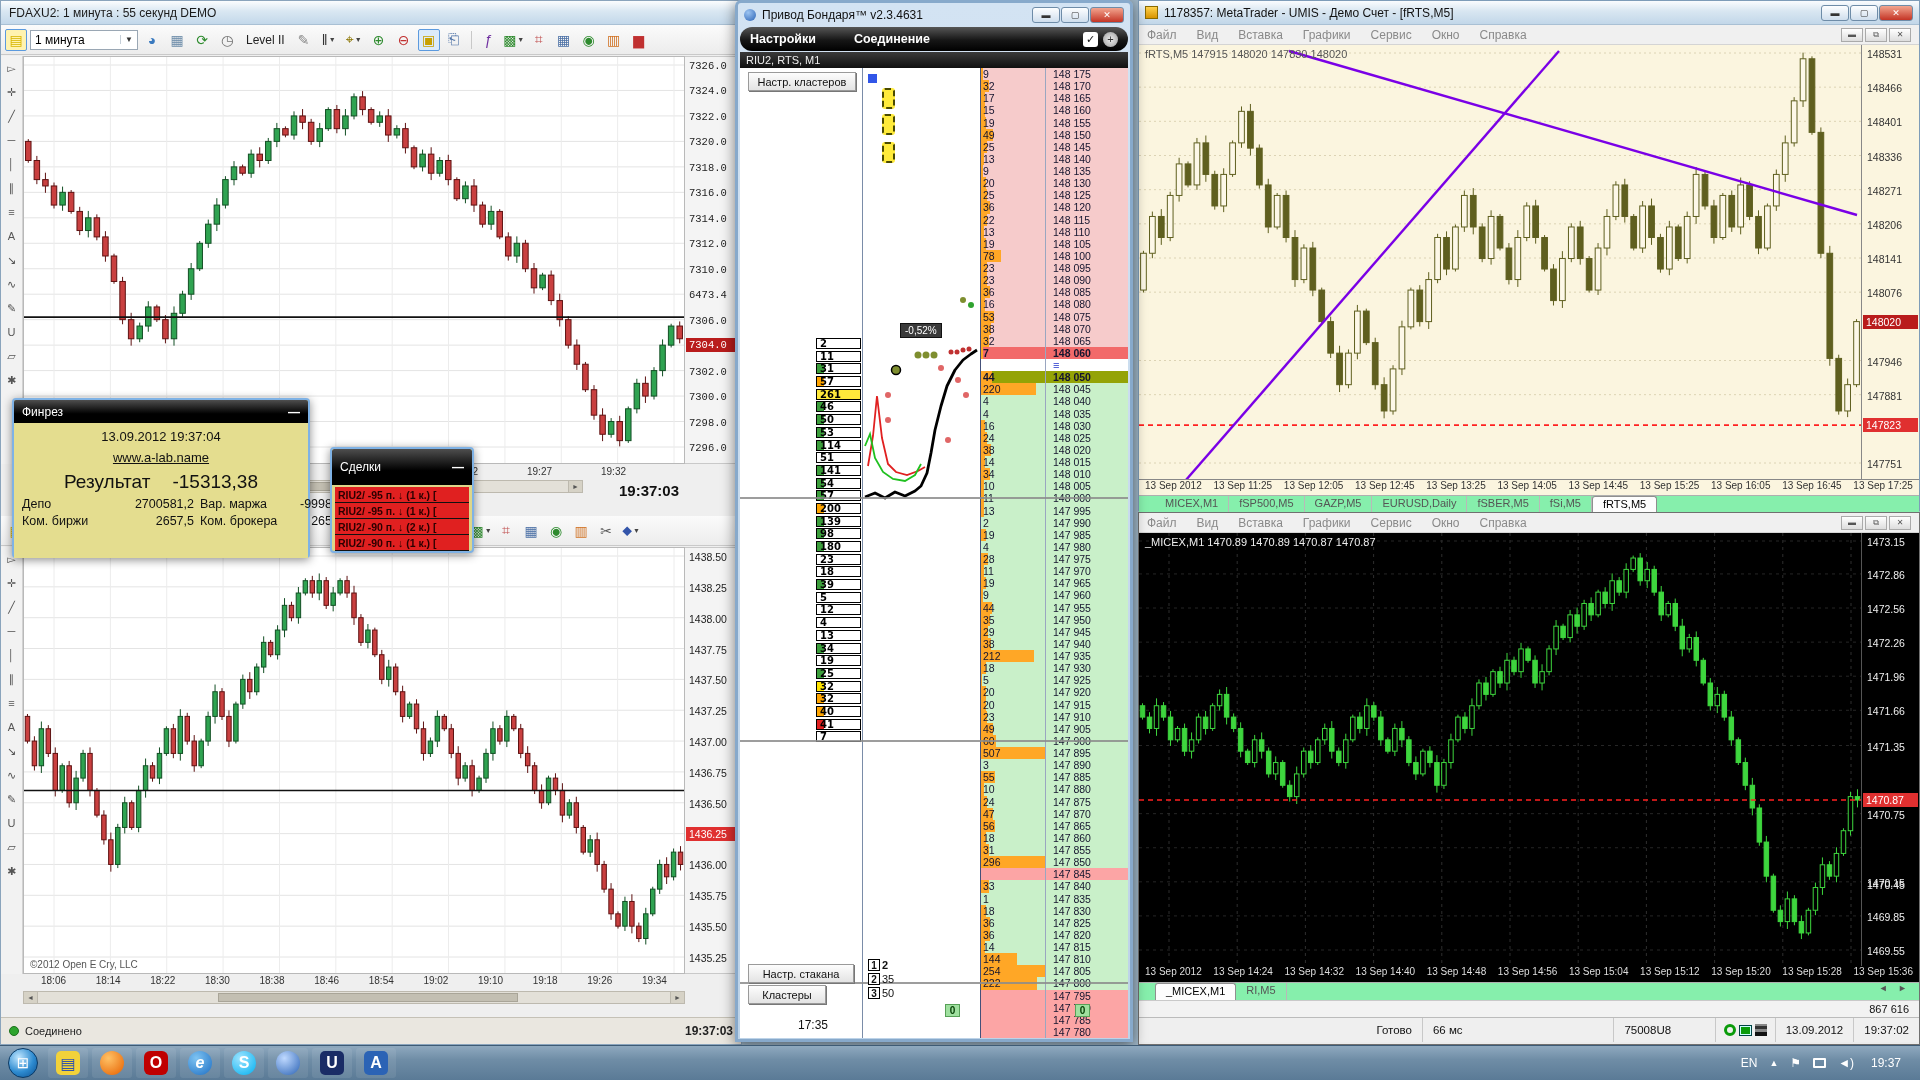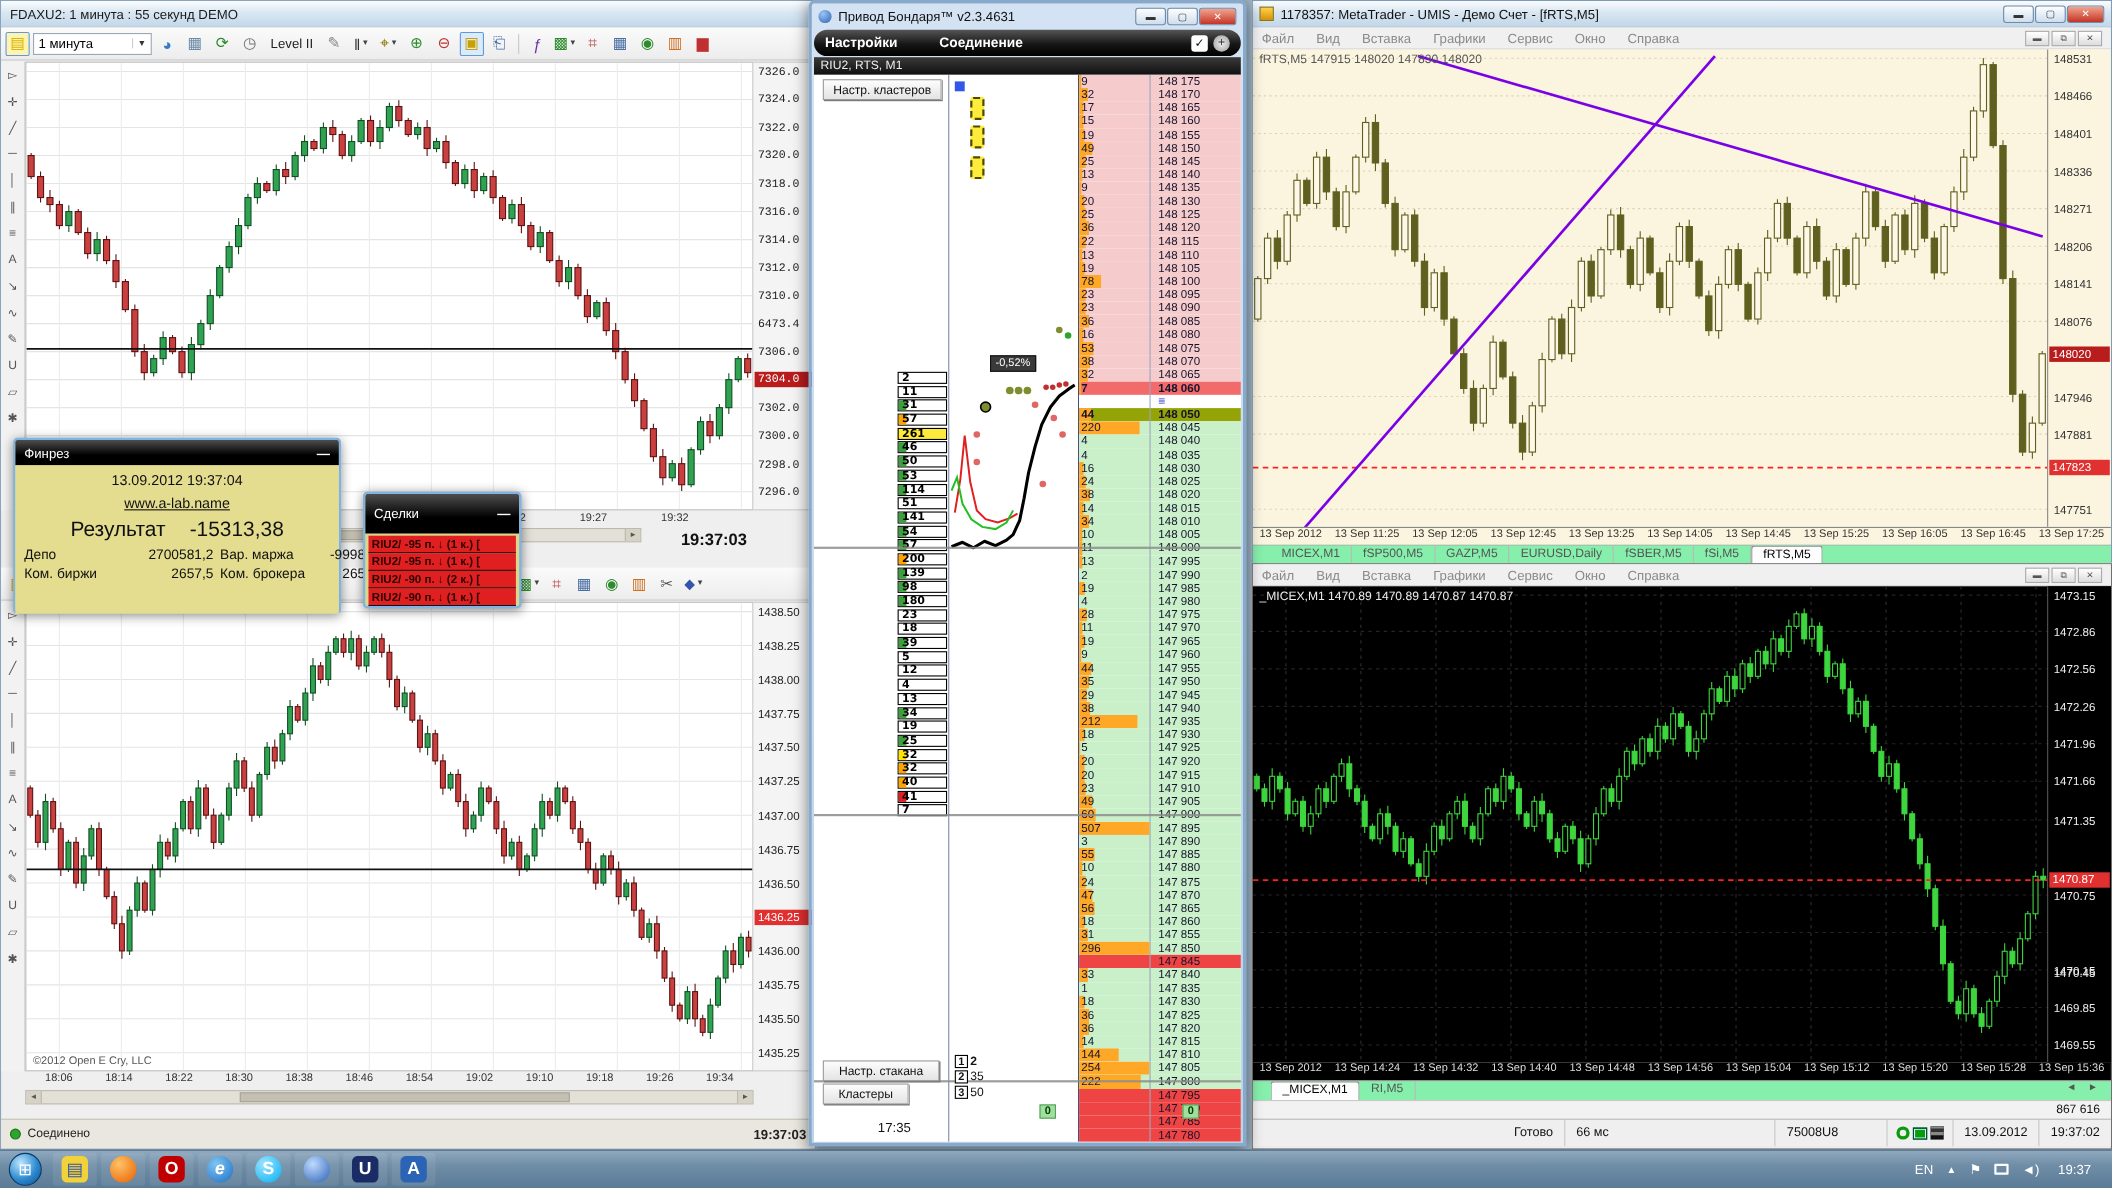--- a/index.html
+++ b/index.html
@@ -102,21 +102,21 @@
   #ladder { position:absolute; left:240px; top:0; width:152px; height:970px; border-left:1px solid #44517A; }
   .lrow { display:flex; height:12.125px; font-size:10.5px; line-height:12px; color:#14142E; }
   .lrow .vol { position:relative; width:64px; padding-left:2px; overflow:hidden; white-space:nowrap; }
   .lrow .vol .vbar { position:absolute; left:0; top:0; bottom:0; background:#FFA726; z-index:0; }
   .lrow .vol span { position:relative; z-index:1; }
   .lrow .price { flex:1; border-left:1px solid #9AA6C0; padding-left:7px; }
   .lrow.ask { background:#F6CBCB; }
   .lrow.bid { background:#C9F0C9; }
   .lrow.last { background:#F26A6A; font-weight:bold; }
   .lrow.bbid { background:#94A306; font-weight:bold; }
-  .lrow.wrow { background:#ef4444; }
+  .lrow.wrow { background:#fca5a5; }
   .lrow.gap { background:#fff; }
   .gap-glyph { color:#2233CC; font-weight:bold; font-size:11px; letter-spacing:-1px; }
   .digit-row { position:absolute; font-size:11px; color:#111; display:flex; align-items:center; gap:2px; z-index:6;}
   .digit-box { width:12px; height:12px; border:1.5px solid #000; font-weight:bold; font-size:10px;
     display:flex; align-items:center; justify-content:center; background:#fff; }
   .zero-box { position:absolute; width:15px; height:13px; background:#9FE09F; border:1px solid #57A057;
     font-size:10px; font-weight:bold; color:#064006; display:flex; align-items:center; justify-content:center; z-index:6;}
   .pv-time { position:absolute; font-size:12px; color:#111; z-index:6; }
 
   

